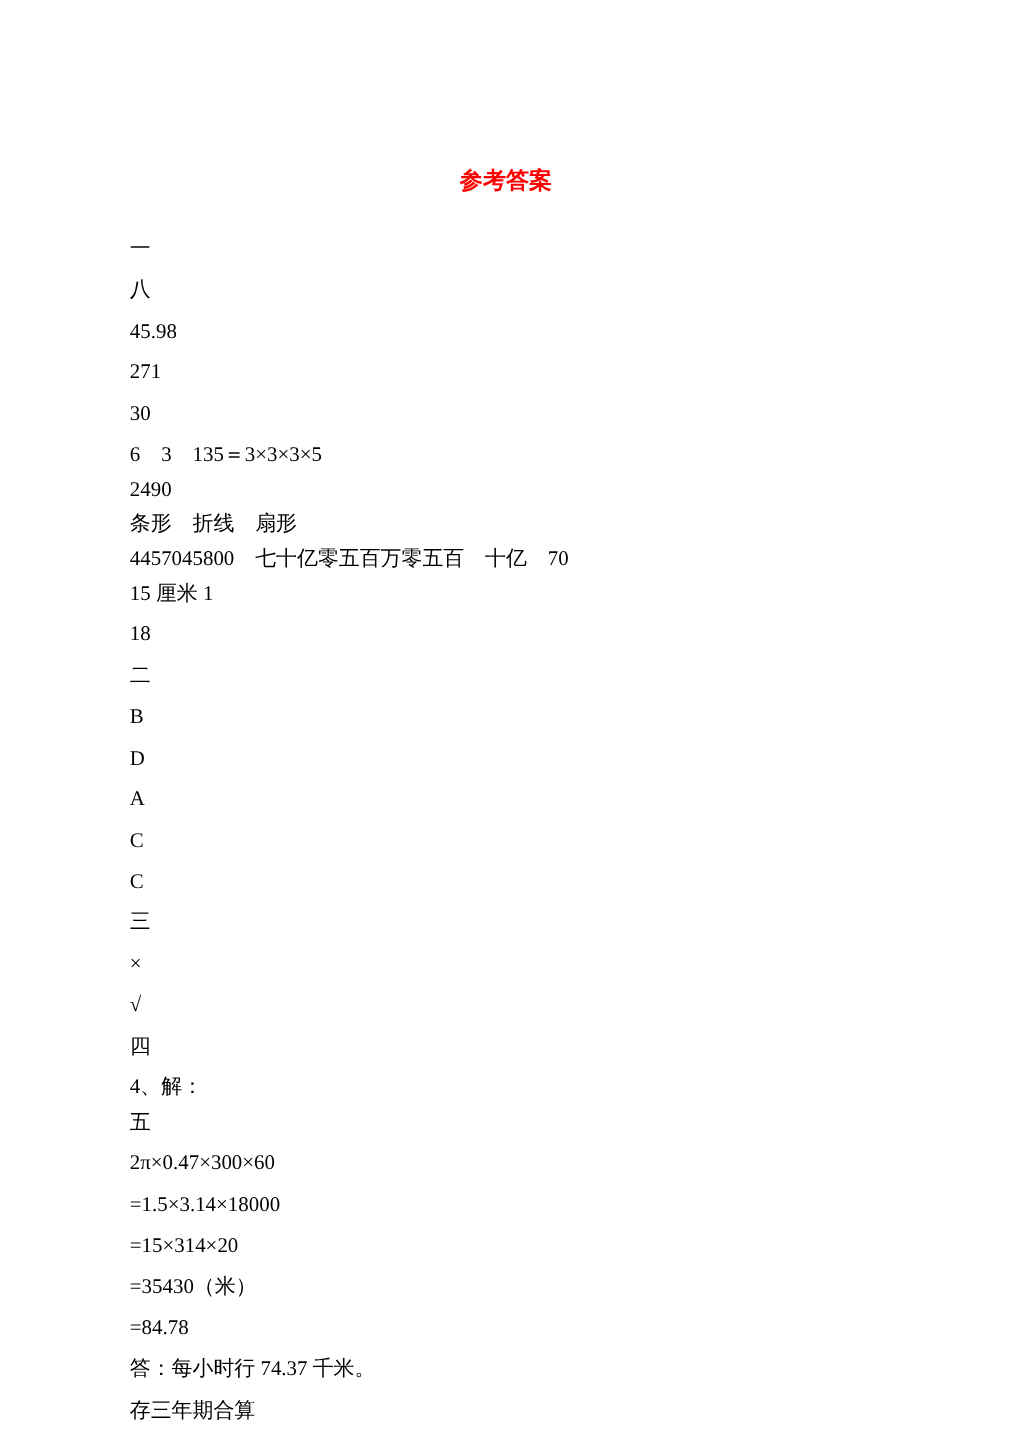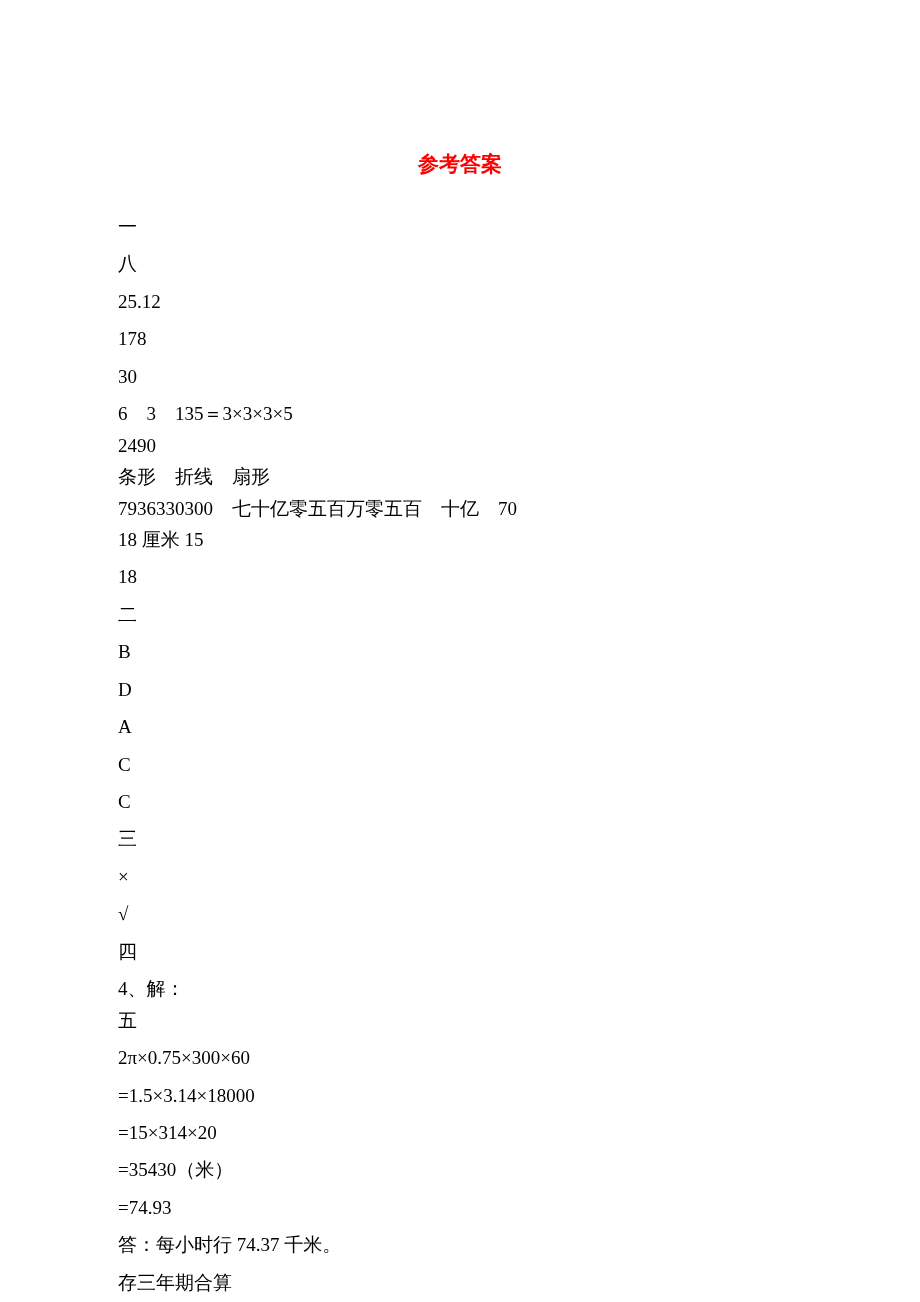--- a/index.html
+++ b/index.html
@@ -26,40 +26,40 @@
   }
   .tight { margin-bottom: 2px; }
 </style>
 </head>
 <body>
 
 <div class="title">参考答案</div>
 
 <div class="line">一</div>
 <div class="line">八</div>
-<div class="line">25.12</div>
-<div class="line">178</div>
+<div class="line">45.98</div>
+<div class="line">271</div>
 <div class="line">30</div>
 <div class="line tight">6    3    135＝3×3×3×5</div>
 <div class="line tight">2490</div>
 <div class="line tight">条形    折线    扇形</div>
-<div class="line tight">7936330300    七十亿零五百万零五百    十亿    70</div>
-<div class="line">18 厘米 15</div>
+<div class="line tight">4457045800    七十亿零五百万零五百    十亿    70</div>
+<div class="line">15 厘米 1</div>
 <div class="line">18</div>
 <div class="line">二</div>
 <div class="line">B</div>
 <div class="line">D</div>
 <div class="line">A</div>
 <div class="line">C</div>
 <div class="line">C</div>
 <div class="line">三</div>
 <div class="line">×</div>
 <div class="line">√</div>
 <div class="line">四</div>
 <div class="line tight">4、解：</div>
 <div class="line">五</div>
-<div class="line">2π×0.75×300×60</div>
+<div class="line">2π×0.47×300×60</div>
 <div class="line">=1.5×3.14×18000</div>
 <div class="line">=15×314×20</div>
 <div class="line">=35430（米）</div>
-<div class="line">=74.93</div>
+<div class="line">=84.78</div>
 <div class="line">答：每小时行 74.37 千米。</div>
 <div class="line">存三年期合算</div>
 
 </body></html>

